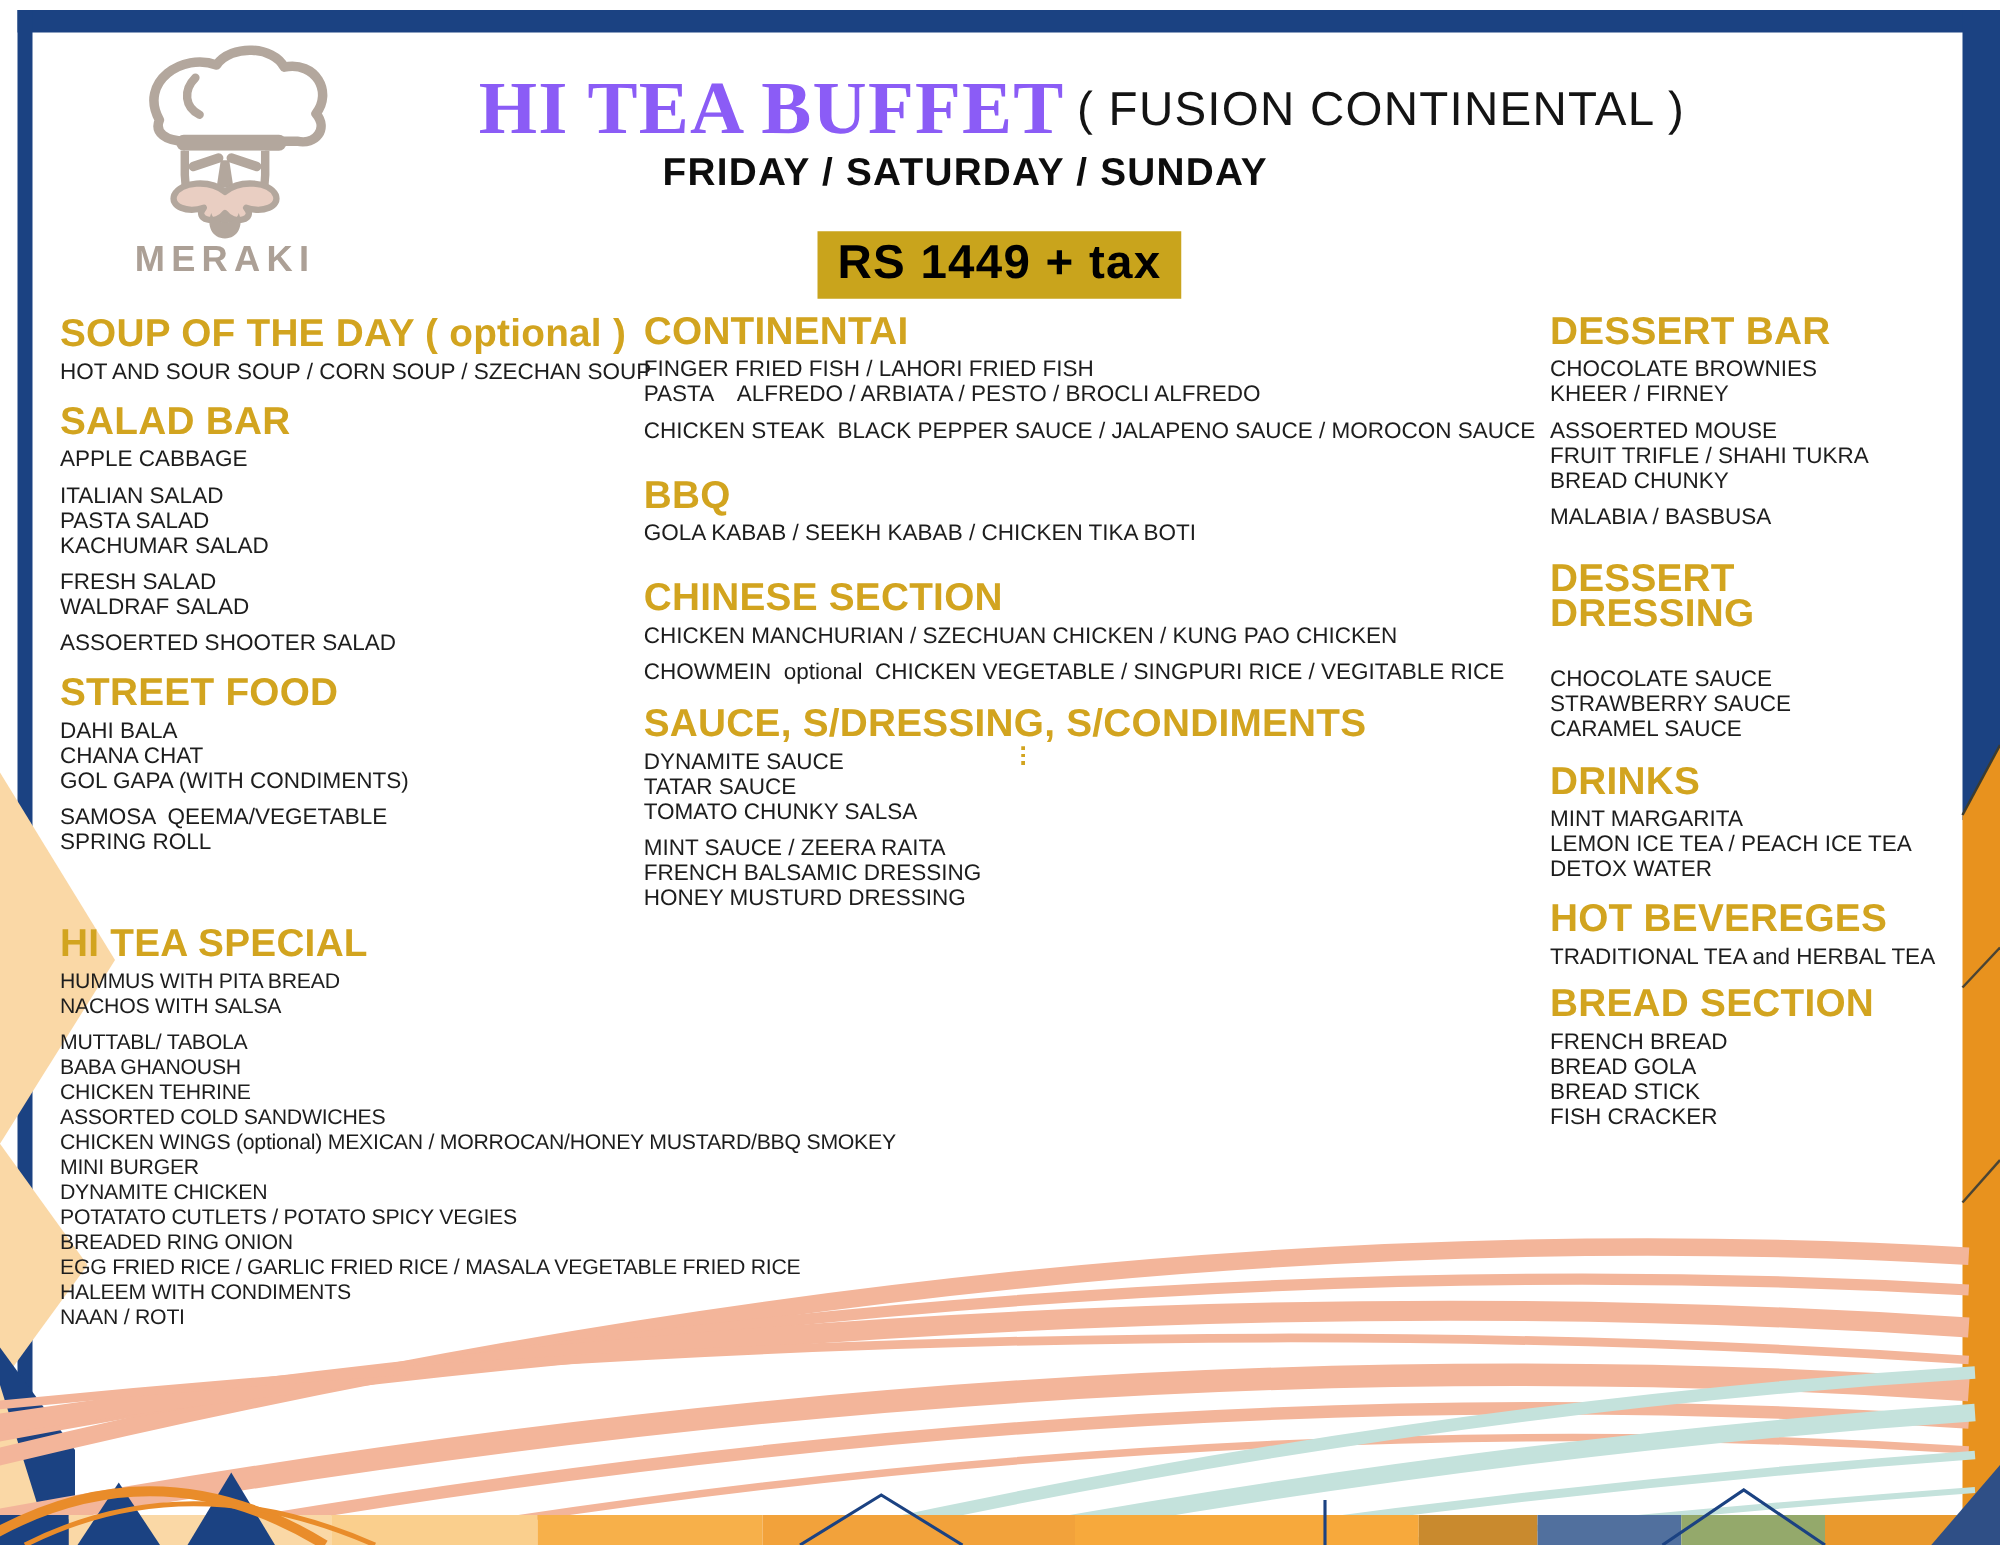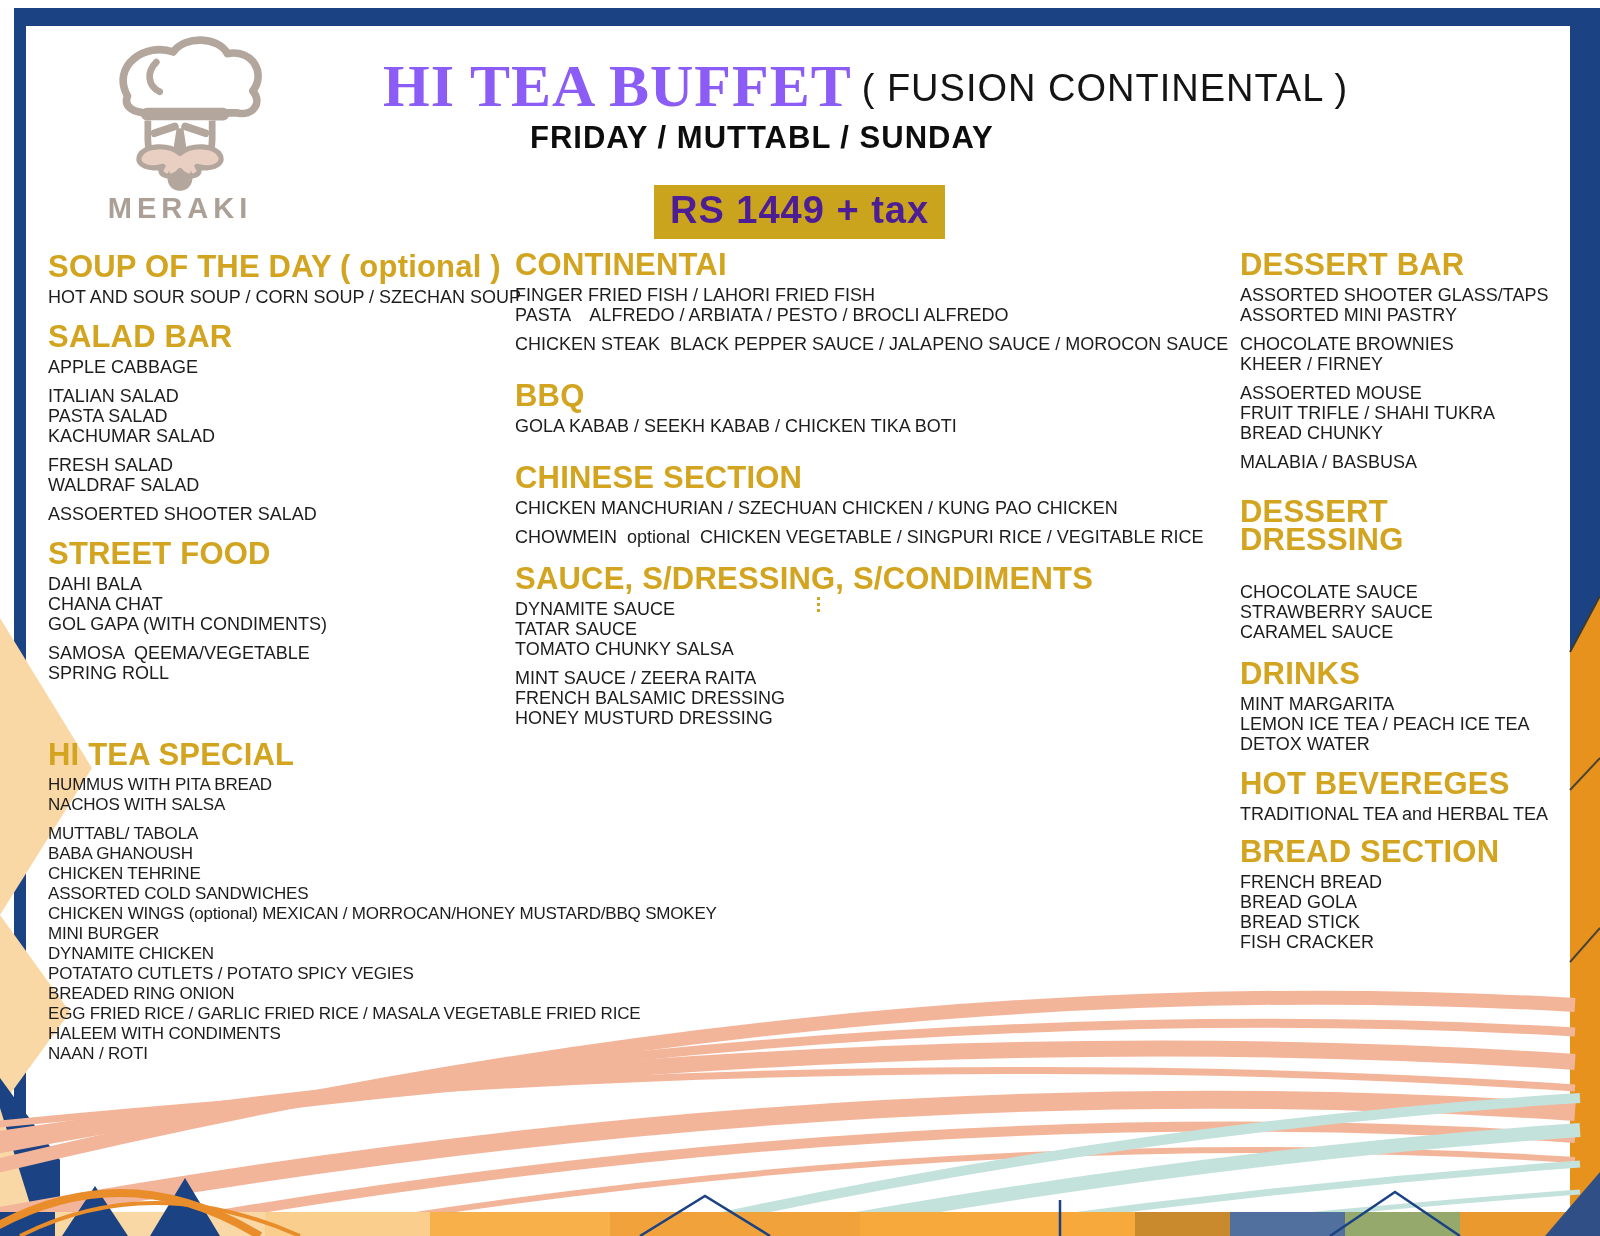--- a/index.html
+++ b/index.html
@@ -10,21 +10,21 @@
   .frame-left{position:absolute;left:14px;top:8px;width:12px;height:1228px;background:#1B4282;}
   .frame-right{position:absolute;left:1570px;top:8px;width:30px;height:648px;background:#1B4282;}
   
   .logo-wrap{position:absolute;left:95px;top:30px;width:170px;height:196px;}
   .brand{position:absolute;left:95px;top:192px;width:170px;text-align:center;
          font-weight:bold;font-size:29px;letter-spacing:5px;color:#ACA096;}
   .title-row{position:absolute;left:383px;top:52px;display:flex;align-items:center;white-space:nowrap;}
   .title-main{font-family:"Liberation Serif",serif;font-weight:bold;font-size:60px;color:#8b5cf6;letter-spacing:1px;}
   .title-paren{font-size:38px;color:#141414;margin-left:10px;transform:translateY(2px);letter-spacing:1px;}
   .days{position:absolute;left:530px;top:120px;font-weight:bold;font-size:31px;color:#0d0d0d;letter-spacing:1px;}
-  .price-badge{position:absolute;left:654px;top:185px;background:#C9A41C;color:#4c1d95;
+  .price-badge{position:absolute;left:654px;top:185px;background:#C9A41C;color:#000000;
                font-weight:bold;font-size:38px;padding:4px 16px 7px 16px;letter-spacing:1px;}
   
   .col{position:absolute;color:#1d1d1d;}
   #col0{left:48px;top:253px;width:460px;}
   #col1{left:515px;top:251px;width:710px;}
   #col2{left:1240px;top:251px;width:310px;}
   .heading{font-weight:bold;font-size:31px;line-height:28px;color:#D2A41F;margin-bottom:6px;letter-spacing:0.2px;}
   .item{font-size:18px;line-height:20px;white-space:pre;}
   .group+.group{margin-top:9px;}
   .sec+.sec{margin-top:16px;}
@@ -120,21 +120,21 @@
       <path d="M100 146 C86 134 58 136 52 149 C48 160 64 166 80 161 C70 172 92 178 100 166 C108 178 130 172 120 161 C136 166 152 160 148 149 C142 136 114 134 100 146 Z" fill="#E9CEC2" stroke="#B3A79D" stroke-width="6" stroke-linejoin="round"></path>
       <path d="M87 166 C90 178 110 178 113 166 C118 178 112 190 100 190 C88 190 82 178 87 166 Z" fill="#B3A79D"></path>
     </svg>
   </div>
   <div class="brand">MERAKI</div>
 
   <div class="title-row">
     <span class="title-main">HI TEA BUFFET</span>
     <span class="title-paren">( FUSION CONTINENTAL )</span>
   </div>
-  <div class="days">FRIDAY / MUTTABL / SUNDAY</div>
+  <div class="days">FRIDAY / SATURDAY / SUNDAY</div>
   <div class="price-badge">RS 1449 + tax</div>
 
   <div id="menu-columns" class="menu-layer">
       <div class="col" id="col0">
         <div class="sec">
           <div class="heading">SOUP OF THE DAY  ( optional )</div>
           <div class="group">
             <div class="item">HOT AND SOUR SOUP / CORN SOUP / SZECHAN SOUP</div>
           </div>
         </div>
@@ -227,24 +227,20 @@
             <div class="item">MINT SAUCE / ZEERA RAITA</div>
             <div class="item">FRENCH BALSAMIC DRESSING</div>
             <div class="item">HONEY MUSTURD DRESSING</div>
           </div>
         </div>
       </div>
       <div class="col" id="col2">
         <div class="sec">
           <div class="heading">DESSERT BAR</div>
           <div class="group">
-            <div class="item">ASSORTED SHOOTER GLASS/TAPS</div>
-            <div class="item">ASSORTED MINI PASTRY</div>
-          </div>
-          <div class="group">
             <div class="item">CHOCOLATE BROWNIES</div>
             <div class="item">KHEER / FIRNEY</div>
           </div>
           <div class="group">
             <div class="item">ASSOERTED MOUSE</div>
             <div class="item">FRUIT TRIFLE / SHAHI TUKRA</div>
             <div class="item">BREAD CHUNKY</div>
           </div>
           <div class="group">
             <div class="item">MALABIA / BASBUSA</div>

